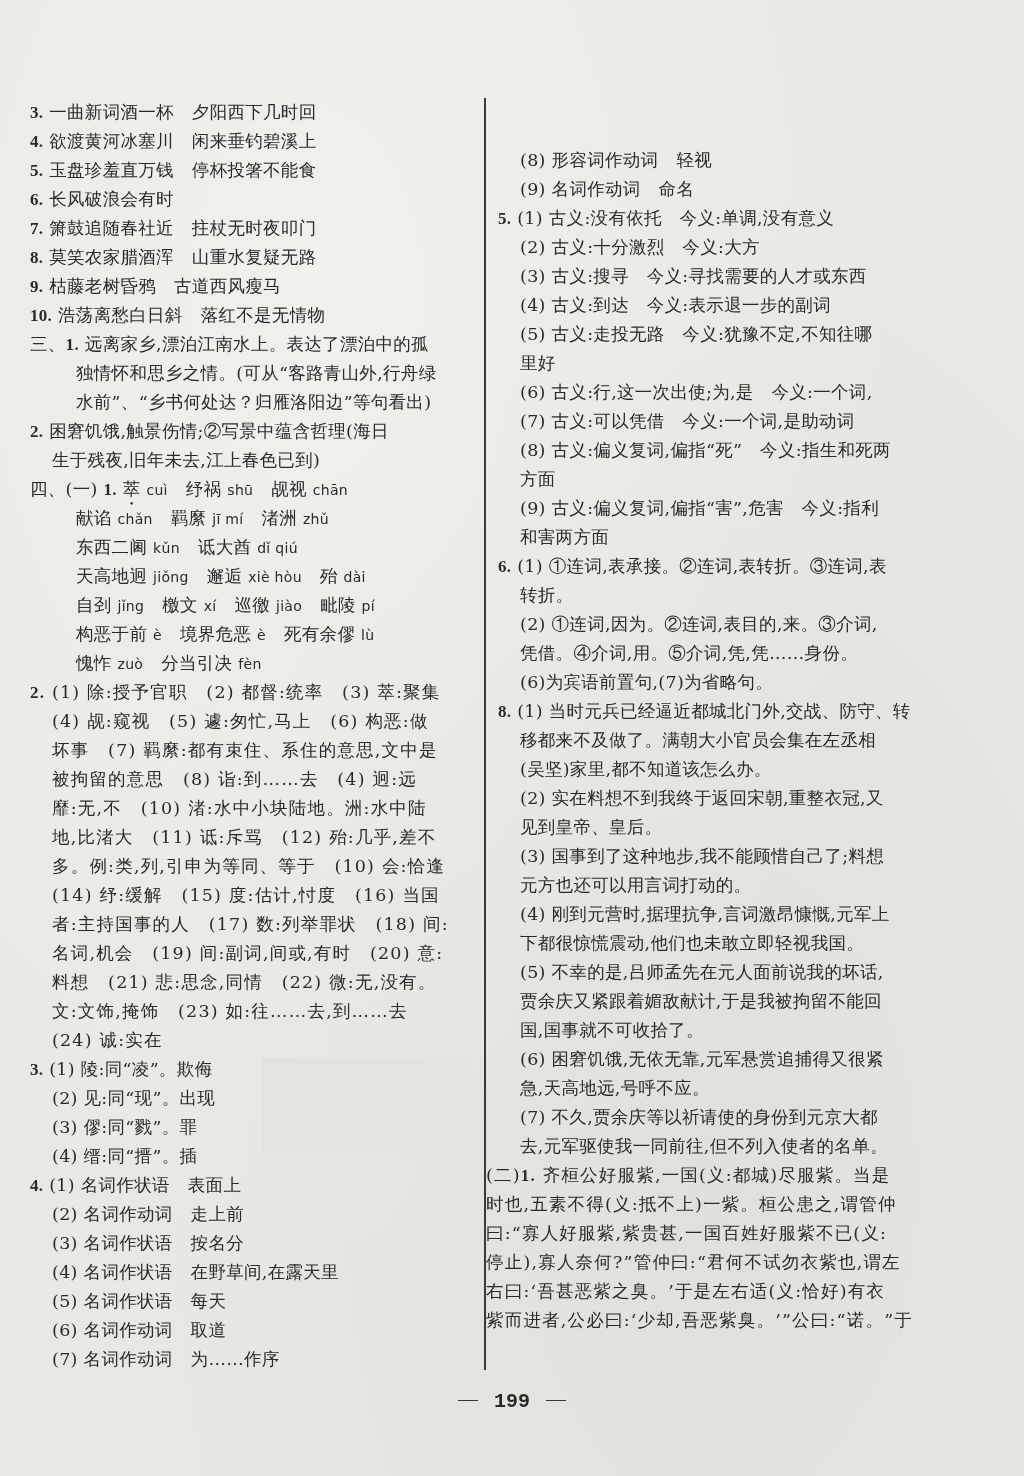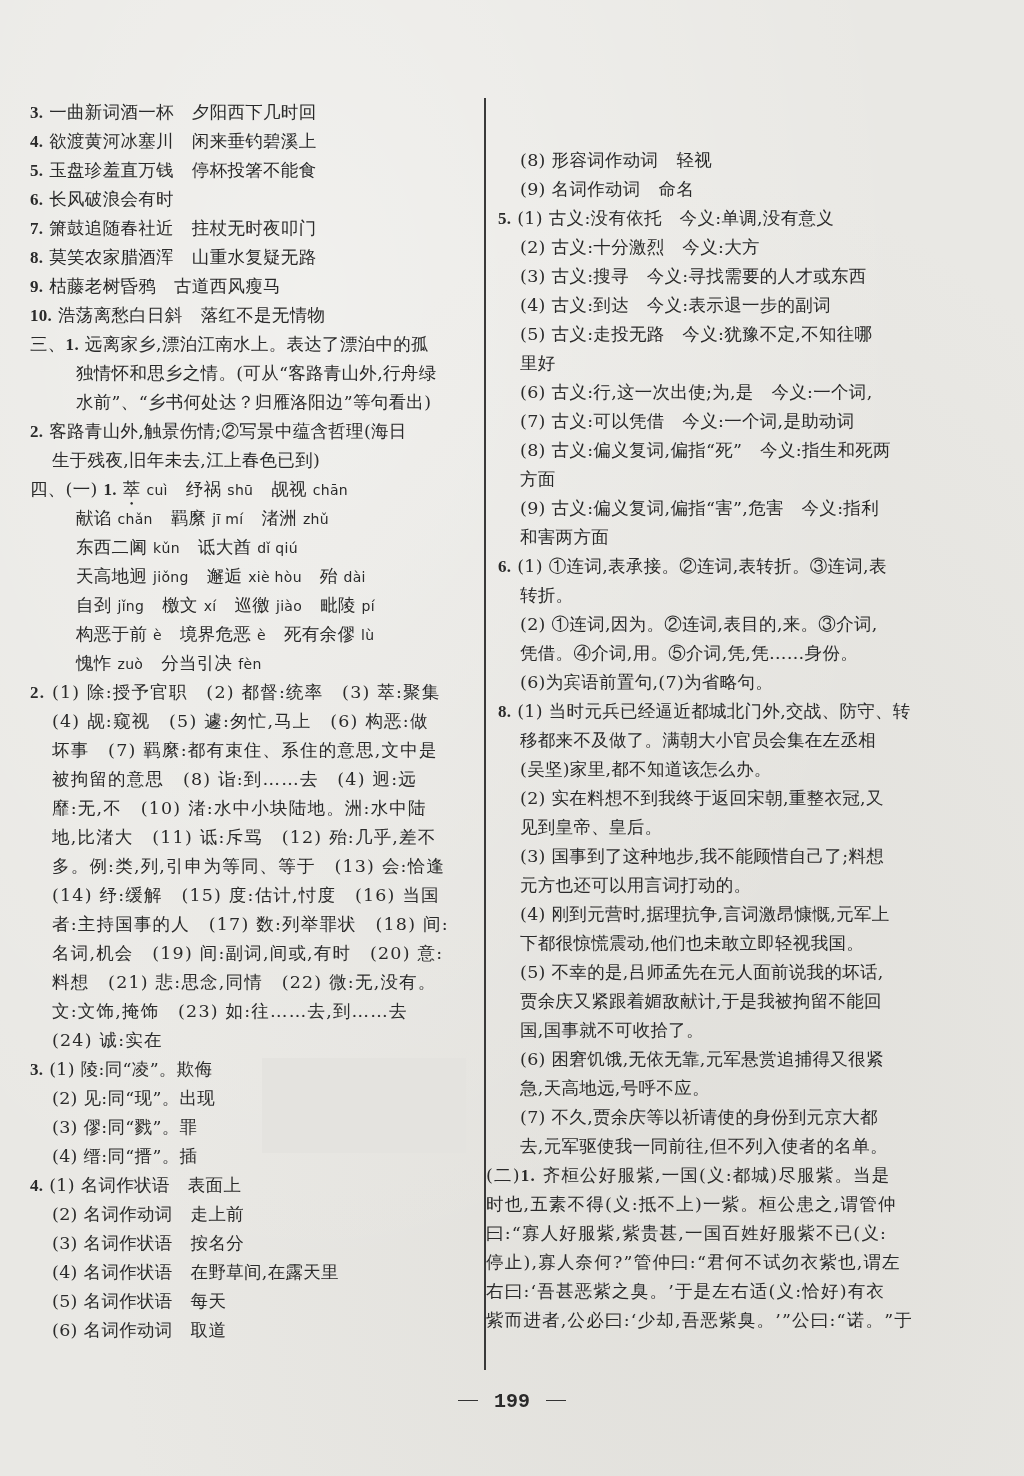--- a/index.html
+++ b/index.html
@@ -65,42 +65,42 @@
       <div class="line"><span class="num">7.</span> <span>箫鼓追随春社近</span><span class="gap"></span><span>拄杖无时夜叩门</span></div>
       <div class="line"><span class="num">8.</span> <span>莫笑农家腊酒浑</span><span class="gap"></span><span>山重水复疑无路</span></div>
       <div class="line"><span class="num">9.</span> <span>枯藤老树昏鸦</span><span class="gap"></span><span>古道西风瘦马</span></div>
       <div class="line"><span class="num">10.</span> <span>浩荡离愁白日斜</span><span class="gap"></span><span>落红不是无情物</span></div>
     </div>
 
     <div>
       <div class="line"><span>三、</span><span class="num">1.</span> <span>远离家乡,漂泊江南水上。表达了漂泊中的孤</span></div>
       <div class="line ind-big">独情怀和思乡之情。(可从“客路青山外,行舟绿</div>
       <div class="line ind-big">水前”、“乡书何处达？归雁洛阳边”等句看出)</div>
-      <div class="line"><span class="num">2.</span> <span>客路青山外,触景伤情;②写景中蕴含哲理(海日</span></div>
+      <div class="line"><span class="num">2.</span> <span>困窘饥饿,触景伤情;②写景中蕴含哲理(海日</span></div>
       <div class="line ind1">生于残夜,旧年未去,江上春色已到)</div>
     </div>
 
     <div>
       <div class="line"><span>四、(一)</span> <span class="num">1.</span> <span class="dot">萃</span> <span class="py">cuì</span><span class="gap"></span><span>纾祸</span> <span class="py">shū</span><span class="gap"></span><span>觇视</span> <span class="py">chān</span></div>
       <div class="line ind-big"><span>献谄</span> <span class="py">chǎn</span><span class="gap"></span><span>羁縻</span> <span class="py">jī mí</span><span class="gap"></span><span>渚洲</span> <span class="py">zhǔ</span></div>
       <div class="line ind-big"><span>东西二阃</span> <span class="py">kǔn</span><span class="gap"></span><span>诋大酋</span> <span class="py">dǐ qiú</span></div>
       <div class="line ind-big"><span>天高地迥</span> <span class="py">jiǒng</span><span class="gap"></span><span>邂逅</span> <span class="py">xiè hòu</span><span class="gap"></span><span>殆</span> <span class="py">dài</span></div>
       <div class="line ind-big"><span>自刭</span> <span class="py">jǐng</span><span class="gap"></span><span>檄文</span> <span class="py">xí</span><span class="gap"></span><span>巡徼</span> <span class="py">jiào</span><span class="gap"></span><span>毗陵</span> <span class="py">pí</span></div>
       <div class="line ind-big"><span>构恶于前</span> <span class="py">è</span><span class="gap"></span><span>境界危恶</span> <span class="py">è</span><span class="gap"></span><span>死有余僇</span> <span class="py">lù</span></div>
       <div class="line ind-big"><span>愧怍</span> <span class="py">zuò</span><span class="gap"></span><span>分当引决</span> <span class="py">fèn</span></div>
     </div>
 
     <div>
       <div class="line kai"><span class="num">2.</span> <span>(1) 除:授予官职　(2) 都督:统率　(3) 萃:聚集</span></div>
       <div class="line kai ind1">(4) 觇:窥视　(5) 遽:匆忙,马上　(6) 构恶:做</div>
       <div class="line kai ind1">坏事　(7) 羁縻:都有束住、系住的意思,文中是</div>
       <div class="line kai ind1">被拘留的意思　(8) 诣:到……去　(4) 迥:远</div>
       <div class="line kai ind1">靡:无,不　(10) 渚:水中小块陆地。洲:水中陆</div>
       <div class="line kai ind1">地,比渚大　(11) 诋:斥骂　(12) 殆:几乎,差不</div>
-      <div class="line kai ind1">多。例:类,列,引申为等同、等于　(13) 会:恰逢</div>
+      <div class="line kai ind1">多。例:类,列,引申为等同、等于　(10) 会:恰逢</div>
       <div class="line kai ind1">(14) 纾:缓解　(15) 度:估计,忖度　(16) 当国</div>
       <div class="line kai ind1">者:主持国事的人　(17) 数:列举罪状　(18) 间:</div>
       <div class="line kai ind1">名词,机会　(19) 间:副词,间或,有时　(20) 意:</div>
       <div class="line kai ind1">料想　(21) 悲:思念,同情　(22) 微:无,没有。</div>
       <div class="line kai ind1">文:文饰,掩饰　(23) 如:往……去,到……去</div>
       <div class="line kai ind1">(24) 诚:实在</div>
     </div>
 
     <div>
       <div class="line"><span class="num">3.</span> <span>(1) 陵:同“凌”。欺侮</span></div>
@@ -109,20 +109,21 @@
       <div class="line ind1">(4) 缙:同“搢”。插</div>
     </div>
 
     <div>
       <div class="line"><span class="num">4.</span> <span>(1)</span> <span>名词作状语</span><span class="gap"></span><span>表面上</span></div>
       <div class="line ind1"><span>(2)</span> <span>名词作动词</span><span class="gap"></span><span>走上前</span></div>
       <div class="line ind1"><span>(3)</span> <span>名词作状语</span><span class="gap"></span><span>按名分</span></div>
       <div class="line ind1"><span>(4)</span> <span>名词作状语</span><span class="gap"></span><span>在野草间,在露天里</span></div>
       <div class="line ind1"><span>(5)</span> <span>名词作状语</span><span class="gap"></span><span>每天</span></div>
       <div class="line ind1"><span>(6)</span> <span>名词作动词</span><span class="gap"></span><span>取道</span></div>
+      <div class="line ind1"><span>(7)</span> <span>名词作动词</span><span class="gap"></span><span>为……作序</span></div>
     </div>
   </div>
 
   <div class="col col-right">
 
     <div>
       <div class="line ind-sub"><span>(8)</span> <span>形容词作动词</span><span class="gap"></span><span>轻视</span></div>
       <div class="line ind-sub"><span>(9)</span> <span>名词作动词</span><span class="gap"></span><span>命名</span></div>
     </div>
 

